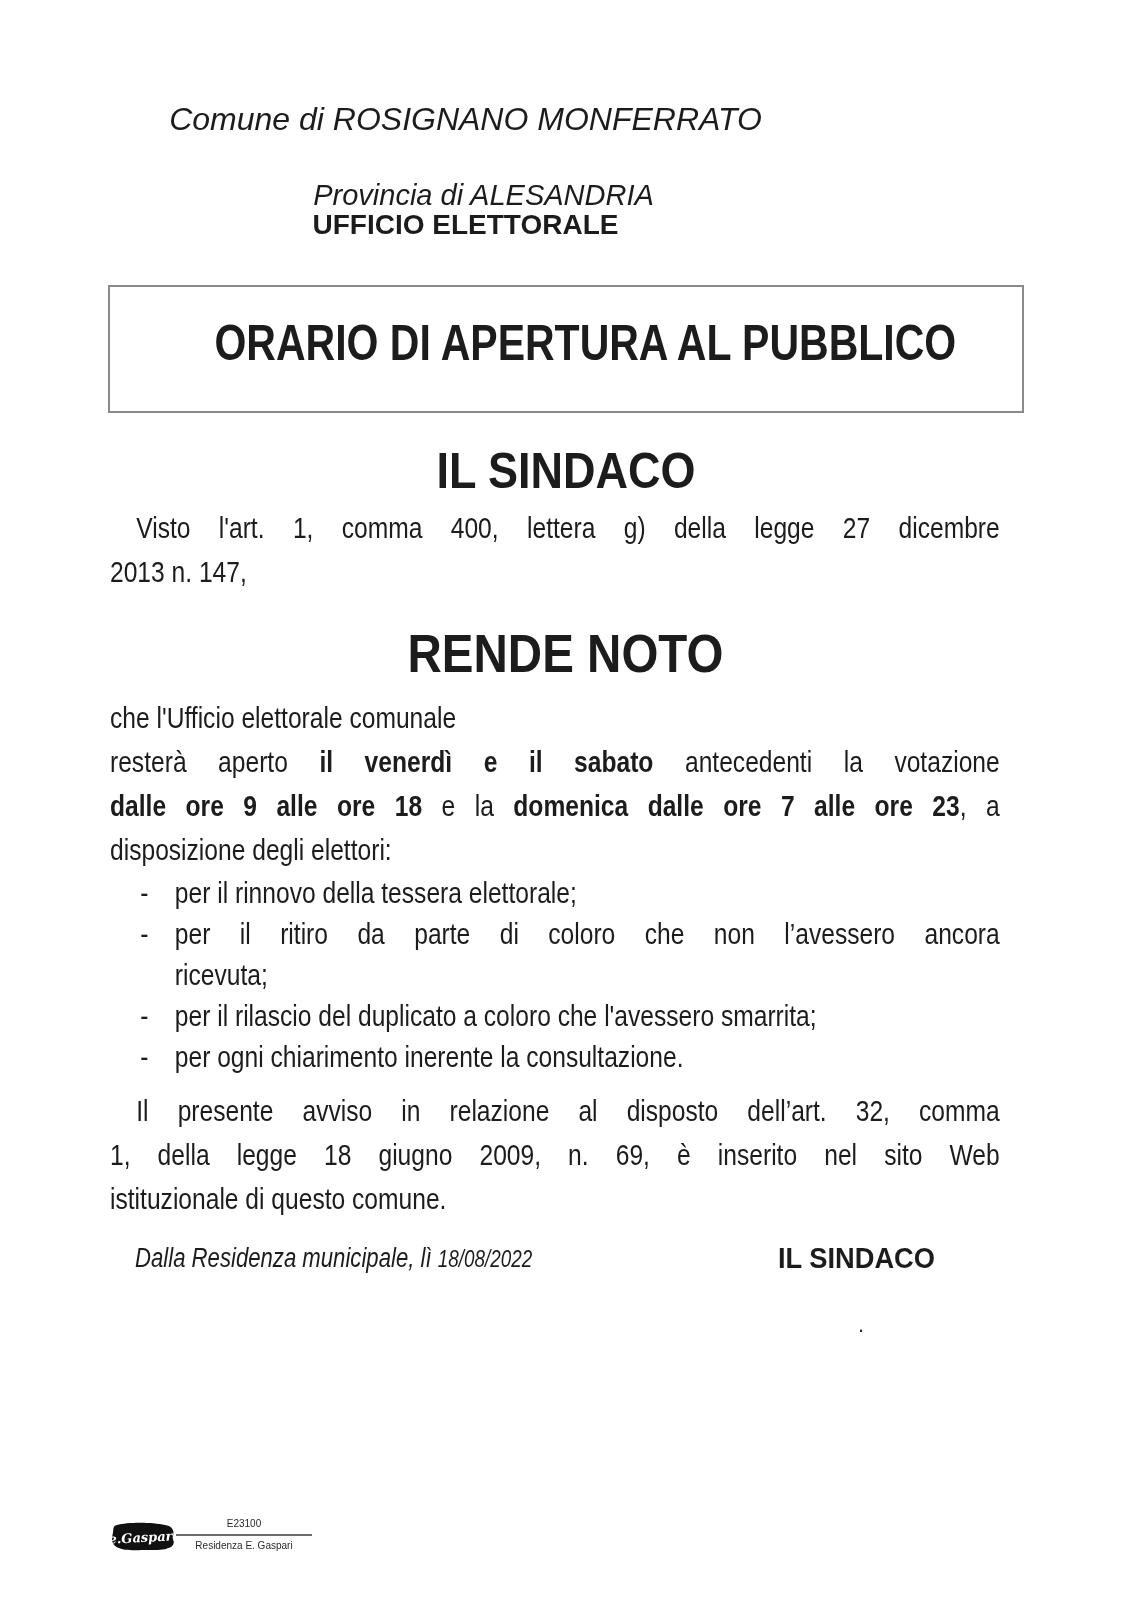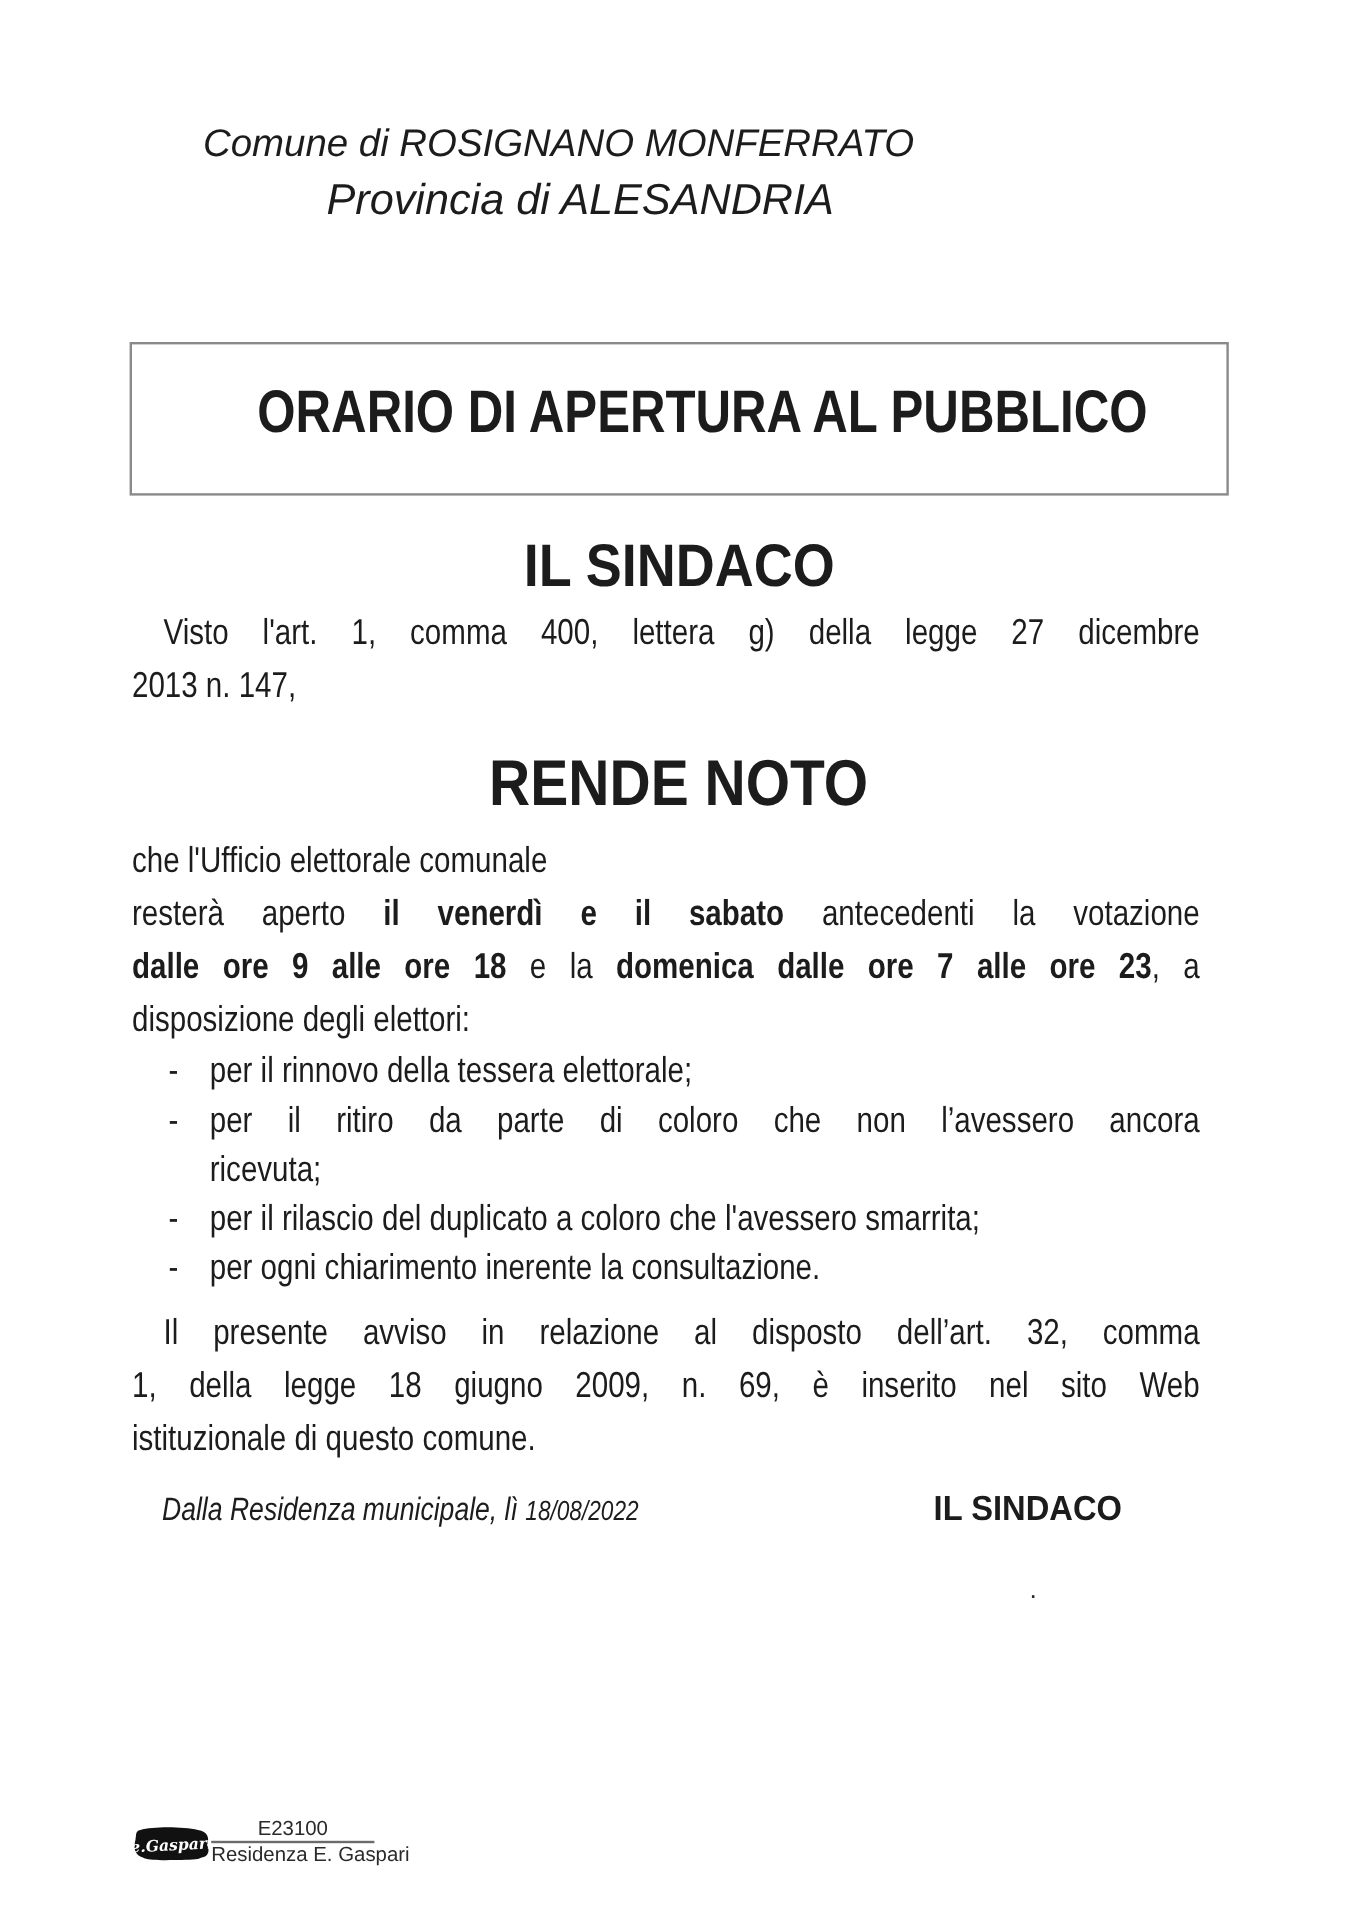--- a/index.html
+++ b/index.html
@@ -11,21 +11,21 @@
     margin: 0 auto;
     background: #ffffff;
     color: #1c1c1c;
     font-family: "Liberation Sans", "DejaVu Sans", sans-serif;
     overflow: hidden;
   }
 
   
   .hline { position: absolute; left: 0; width: 931px; text-align: center; white-space: nowrap; }
   .h-muni { top: 99px;  font-size: 32px; font-style: italic; line-height: 40px; }
-  .h-prov { top: 148px; font-size: 36px; font-style: italic; line-height: 36px; padding-left: 36px; }
+  .h-prov { top: 177px; font-size: 29px; font-style: italic; line-height: 36px; padding-left: 36px; }
   .h-offc { top: 207px; font-size: 28px; font-weight: 700; line-height: 36px; }
 
   
   .title-box {
     position: absolute; left: 108px; top: 285px; width: 916px; height: 128px;
     border: 2px solid #8a8a8a;
     display: flex; flex-direction: column; justify-content: center;
     text-align: center;
   }
   .title-box .boxline { line-height: 57px; padding-left: 23px; }
@@ -76,31 +76,32 @@
     font-weight: 700; font-size: 29px; line-height: 36px;
     transform: scaleX(0.94); transform-origin: 0 50%;
   }
 
   .stray { position: absolute; left: 858px; top: 1312px; font-size: 22px; color: #2a2a2a; }
 
   
   .footer { position: absolute; left: 110px; top: 1514px; width: 210px; height: 60px; }
   .logo { position: absolute; left: 0; top: 6px; }
   .print-col { position: absolute; left: 66px; top: 0; width: 136px; text-align: center;
-               font-size: 17px; color: #2a2a2a; }
+               font-size: 10px; color: #2a2a2a; }
   .print-code { line-height: 20px; border-bottom: 2px solid #6b6b6b; }
   .print-name { line-height: 20px; white-space: nowrap; }
 </style>
 </head>
 <body>
 
 <div class="page">
 
   <div class="hline h-muni">Comune di ROSIGNANO MONFERRATO</div>
   <div class="hline h-prov">Provincia di ALESANDRIA</div>
+  <div class="hline h-offc">UFFICIO ELETTORALE</div>
 
   <div class="title-box">
     <div class="boxline"><span>ORARIO DI APERTURA AL PUBBLICO</span></div>
   </div>
 
   <div class="bighead h-sindaco"><span>IL SINDACO</span></div>
 
   <div class="cond premise">
       <div class="tline stretch indent"><span>Visto l'art. 1, comma 400, lettera g) della legge 27 dicembre</span></div>
       <div class="tline plain"><span>2013 n. 147,</span></div>

